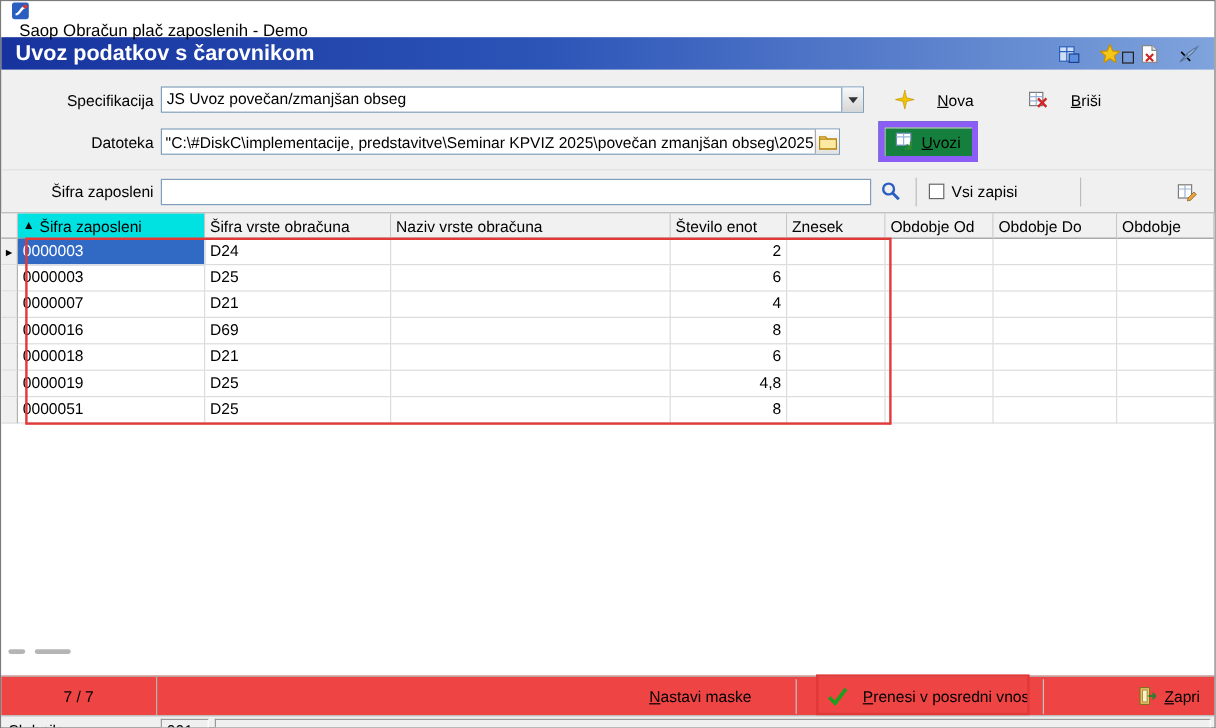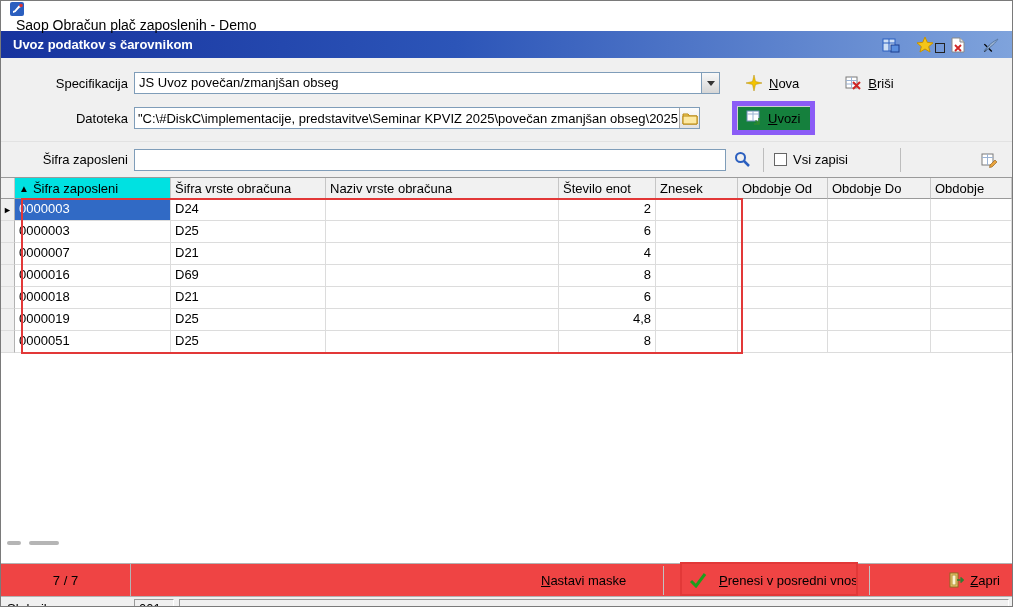--- a/index.html
+++ b/index.html
@@ -11,35 +11,35 @@
   .titlebar { height: 30px; background: #ffffff; display: flex; padding-left: 8px; flex-direction: column; }
   .titlebar .title { margin-left: 7px; font-size: 14px; }
   .win-controls { margin-left: auto; display: flex; align-items: center; }
   .win-btn { width: 48px; height: 30px; display: flex; align-items: center; justify-content: center; cursor: default; }
   .min-glyph { font-size: 16px; line-height: 10px; }
   .max-glyph { width: 10px; height: 10px; border: 1px solid #222; display: inline-block; }
   .close-glyph { font-size: 19px; font-weight: 300; }
 
   
   .appheader { height: 27px; background: linear-gradient(90deg, #17339e 0%, #2c55b8 45%, #7fa3dc 100%);
-               display: flex; align-items: center; color: #fff; font-weight: bold; padding: 0 12px; font-size: 13px; }
+               display: flex; align-items: center; color: #fff; font-weight: bold; padding: 0 12px; font-size: 18px; }
   .appheader-icons { margin-left: auto; display: flex; gap: 16px; align-items: center; }
   .hicon { display: flex; align-items: center; cursor: default; }
 
   
   .formarea { padding-top: 14px; height: 83px; }
   .formrow { display: flex; align-items: center; margin-bottom: 7px; }
   .lbl { width: 133px; text-align: right; padding-right: 6px; }
   .combo { width: 586px; height: 22px; border: 1px solid #7f9db9; background: #fff; display: flex; }
   .combo-text { flex: 1; padding: 2px 4px; white-space: nowrap; overflow: hidden; }
   .combo-btn { width: 18px; background: linear-gradient(#f8f8f8, #d6d6d6); border-left: 1px solid #7f9db9;
                display: flex; align-items: center; justify-content: center; }
   .tri-down { width: 0; height: 0; border-left: 4px solid transparent; border-right: 4px solid transparent;
               border-top: 5px solid #333; }
-  .toolbtn { display: flex; align-items: center; gap: 7px; cursor: default; }
+  .toolbtn { display: flex; align-items: center; gap: 19px; cursor: default; }
   .nova-btn { margin-left: 26px; }
   .brisi-btn { margin-left: 46px; }
   .accel { text-decoration: underline; }
   .field { height: 22px; border: 1px solid #7f9db9; background: #fff; display: flex; align-items: center; }
   .file-field { width: 566px; }
   .file-text { flex: 1; padding: 0 3px; white-space: nowrap; overflow: hidden; }
   .folder-btn { width: 20px; height: 20px; display: flex; align-items: center; justify-content: center;
                 background: linear-gradient(#fdfdfd, #e2e2e2); border-left: 1px solid #a8a8a8; }
   .uvozi-btn { margin-left: 32px; height: 25px; border: 5px solid #8b5cf6; background: #15803d;
                display: flex; align-items: center; gap: 6px; padding: 12px 9px; box-shadow: 1px 1px 0 #cfcfcf inset; }

